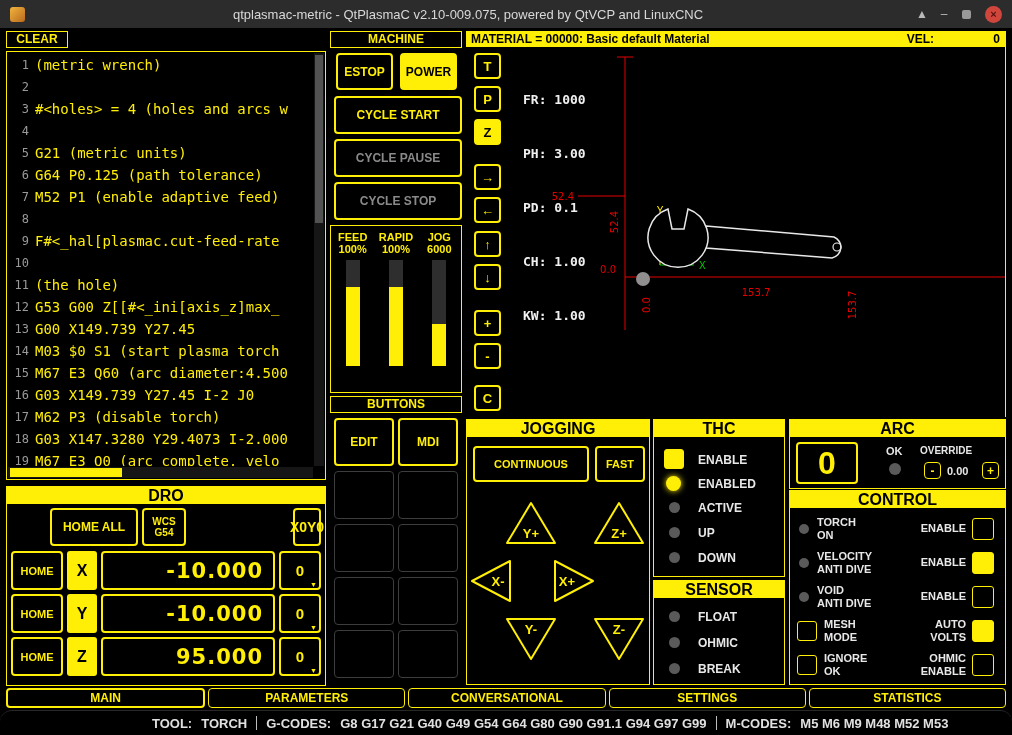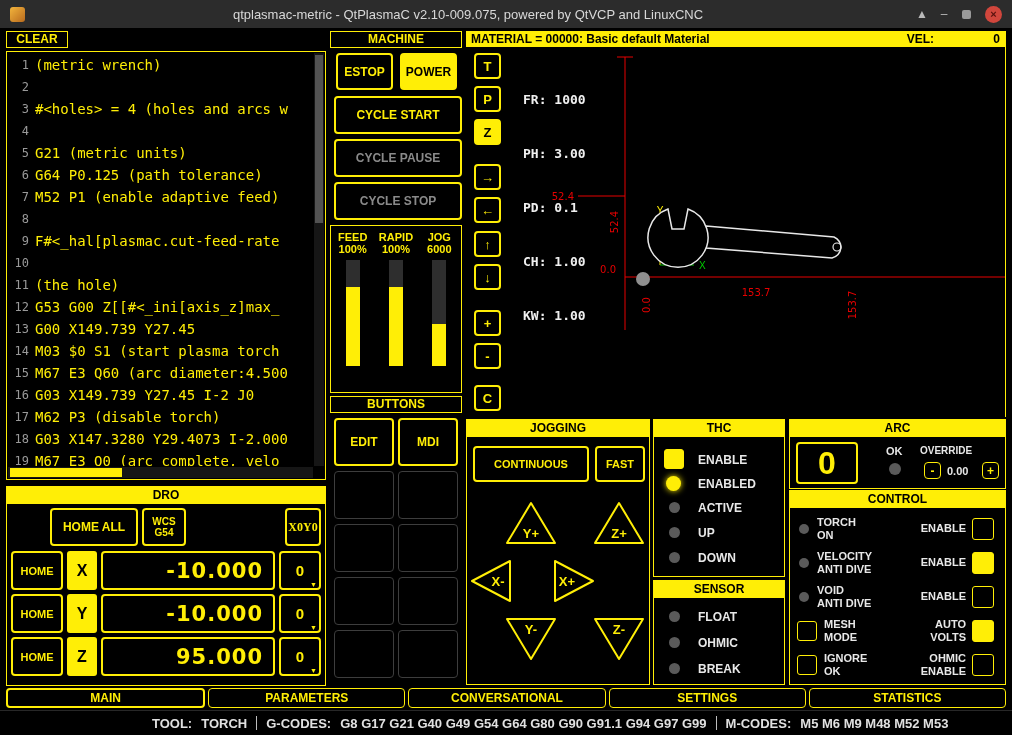--- a/index.html
+++ b/index.html
@@ -8,21 +8,21 @@
   .a{position:absolute;}
   
   .titlebar{left:0;top:0;width:1012px;height:28px;background:#2c2c2c;display:flex;align-items:center;padding:0 10px;}
   .tb-title{flex:1;text-align:center;color:#d8d8d8;font-size:13px;}
   .appicon{width:15px;height:15px;border-radius:3px;background:linear-gradient(135deg,#f2b43c,#b86a1e);}
   .tb-btn{color:#b9b9b9;font-size:12px;width:22px;text-align:center;cursor:pointer;}
   .tb-sq{width:9px;height:9px;background:#9a9a9a;border-radius:2px;margin:0 7px;}
   .tb-close{width:17px;height:17px;border-radius:50%;background:#d1463c;color:#5a120e;font-size:11px;font-weight:bold;display:flex;align-items:center;justify-content:center;margin-left:7px;cursor:pointer;}
   #main{left:0;top:28px;width:1012px;height:707px;background:#000;}
   
-  .ytitle{background:var(--acc);color:#000;font-size:12px;font-weight:bold;text-align:center;line-height:17px;height:17px;}
+  .ytitle{background:var(--acc);color:#000;font-size:16px;font-weight:bold;text-align:center;line-height:17px;height:17px;}
   .tbox{border:1px solid var(--acc);color:var(--acc);background:#000;font-size:12px;font-weight:bold;text-align:center;line-height:15px;height:17px;}
   .panel{background:#000;border:1px solid var(--acc);}
   .btn{background:#000;border:2px solid var(--acc);border-radius:4px;color:var(--acc);font-weight:bold;font-size:12px;display:flex;align-items:center;justify-content:center;cursor:pointer;text-align:center;}
   .btn.on{background:var(--acc);color:#000;}
   .btn.dim{color:#8a8a8a;}
   .btn.empty{border:1px solid #3d3d3d;}
   .led{border-radius:50%;background:#5a5a5a;}
   .led.on{background:var(--acc);box-shadow:0 0 6px var(--acc);}
   .checkbox{border:1px solid var(--acc);background:#000;border-radius:3px;cursor:pointer;}
   .checkbox.checked{background:var(--acc);}
@@ -176,21 +176,21 @@
 
   <div class="a panel" style="left:6px;top:458px;width:320px;height:200px;">
     <div class="ytitle">DRO</div>
     <div class="a" style="left:4px;top:21px;right:4px;height:38px;display:flex;gap:4px;margin-left:39px;">
       <div class="btn" style="width:88px;">HOME ALL</div>
       <div class="btn" style="width:44px;flex-direction:column;font-size:10px;line-height:11px;">
         <span>WCS</span>
           <span>G54</span>
       </div>
       <div style="flex:1;"></div>
-      <div class="btn" style="width:36px;font-size:12px;font-family:Liberation Serif, serif;">X0Y0</div>
+      <div class="btn" style="width:28px;font-size:14px;">X0Y0</div>
     </div>
     <div class="a" style="left:4px;top:64px;right:4px;height:39px;display:flex;gap:4px;">
       <div class="btn" style="width:52px;font-size:11px;">HOME</div>
       <div class="axisname" style="width:30px;">X</div>
       <div class="droval" style="flex:1;">-10.000</div>
       <div class="offbox" style="width:42px;">
           <span>0</span>
           <span class="offarrow">▼</span>
         </div>
     </div>
@@ -439,21 +439,21 @@
   </div>
 
   <div class="a tabs" style="left:6px;top:660px;width:1000px;height:21px;">
     <div class="tab active">MAIN</div>
     <div class="tab">PARAMETERS</div>
     <div class="tab">CONVERSATIONAL</div>
     <div class="tab">SETTINGS</div>
     <div class="tab">STATISTICS</div>
   </div>
 
-  <div class="a statusbar" style="left:0;top:682px;width:1012px;height:25px;">
+  <div class="a statusbar" style="left:0;top:682px;width:1012px;height:25px;border-radius:12px;">
     <span>TOOL:</span>
     <span>TORCH</span>
     <span class="sep"></span>
     <span>G-CODES:</span>
     <span>G8 G17 G21 G40 G49 G54 G64 G80 G90 G91.1 G94 G97 G99</span>
     <span class="sep"></span>
     <span>M-CODES:</span>
     <span>M5 M6 M9 M48 M52 M53</span>
   </div>
 

